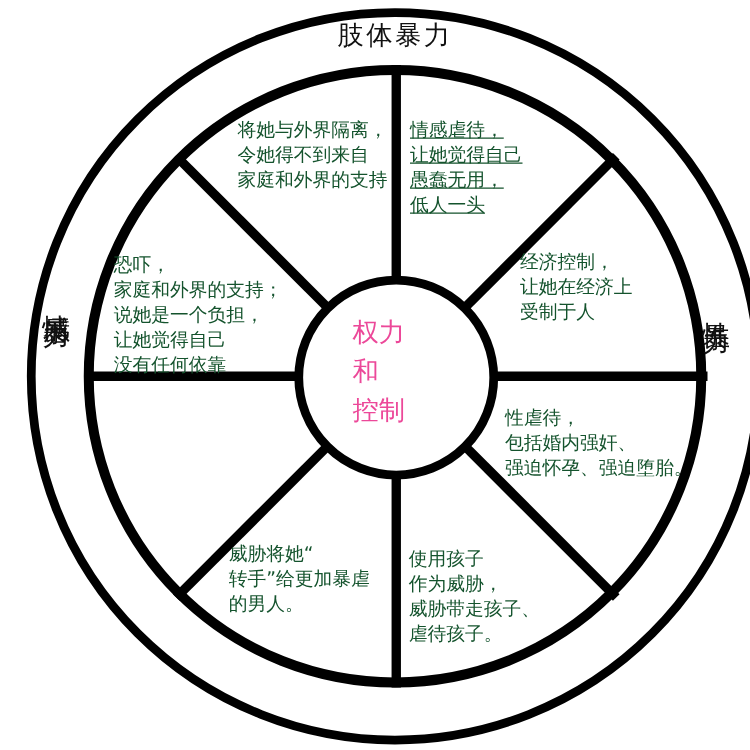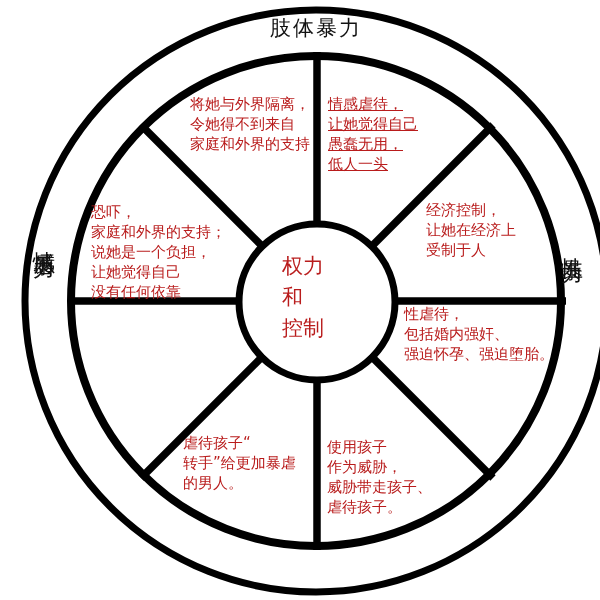--- a/index.html
+++ b/index.html
@@ -28,30 +28,30 @@
   .wheel-svg line {
     fill: none;
     stroke: #000000;
   }
   .seg-text {
     position: absolute;
     font-size: 15px;
     line-height: 20px;
     white-space: pre;
     text-align: left;
-    color: #b91c1c;
+    color: #14532d;
   }
   .hub-text {
     position: absolute;
     left: 266px;
     top: 251px;
     font-size: 21px;
     line-height: 31px;
     white-space: pre;
-    color: #b91c1c;
+    color: #ec4899;
   }
   .label-top {
     position: absolute;
     left: 0;
     top: 14px;
     width: 600px;
     text-align: center;
     font-size: 21px;
     letter-spacing: 2px;
     color: #111111;
@@ -100,34 +100,34 @@
 
   <div class="seg-text" style="left:174px; top:94px;">将她与外界隔离，
 令她得不到来自
 家庭和外界的支持</div>
 
   <div class="seg-text" style="left:312px; top:94px;text-decoration:underline;">情感虐待，
 让她觉得自己
 愚蠢无用，
 低人一头</div>
 
-  <div class="seg-text" style="left:410px; top:200px;font-family:Liberation Serif, serif;">经济控制，
+  <div class="seg-text" style="left:400px; top:200px;font-family:Liberation Serif, serif;">经济控制，
 让她在经济上
 受制于人</div>
 
-  <div class="seg-text" style="left:388px; top:304px;">性虐待，
+  <div class="seg-text" style="left:388px; top:324px;">性虐待，
 包括婚内强奸、
 强迫怀孕、强迫堕胎。</div>
 
   <div class="seg-text" style="left:311px; top:437px;">使用孩子
 作为威胁，
 威胁带走孩子、
 虐待孩子。</div>
 
-  <div class="seg-text" style="left:167px; top:433px;">虐待孩子“
+  <div class="seg-text" style="left:167px; top:433px;">威胁将她“
 转手”给更加暴虐
 的男人。</div>
 
 
   <div class="seg-text" style="left:75px; top:202px;">恐吓，
 家庭和外界的支持；
 说她是一个负担，
 让她觉得自己
 没有任何依靠</div>
 

